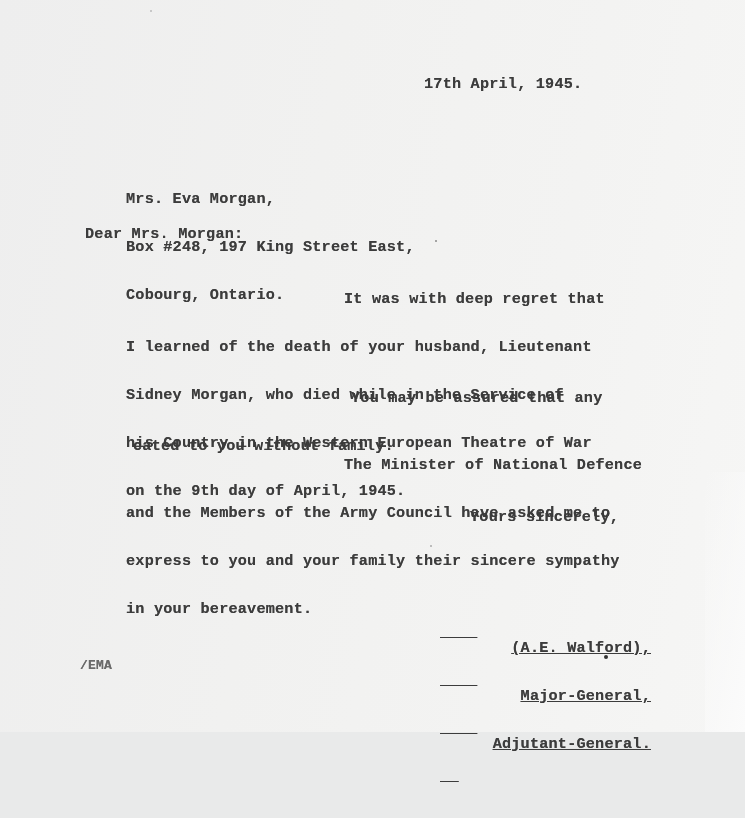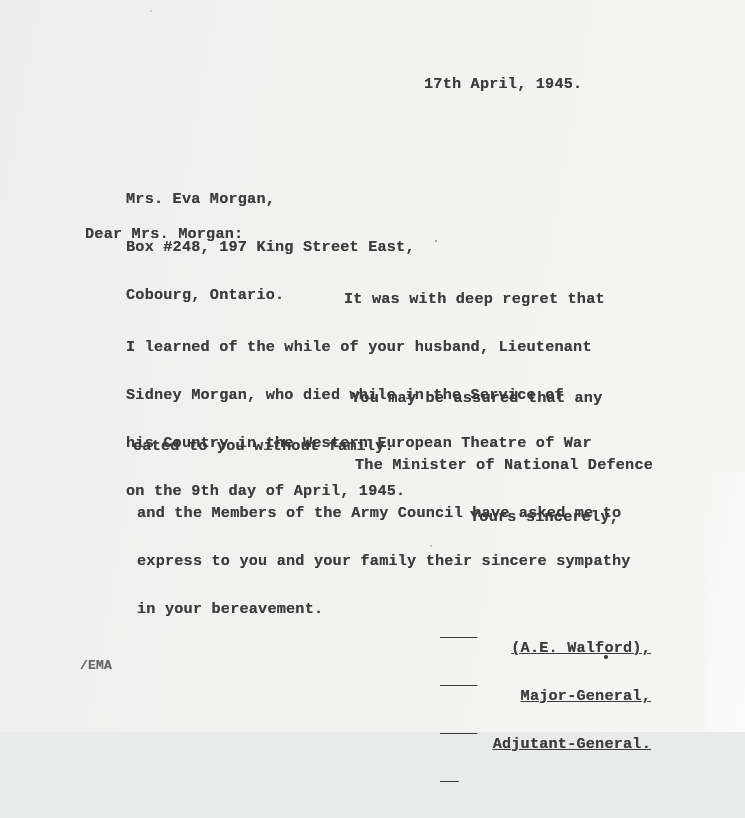--- a/index.html
+++ b/index.html
@@ -41,21 +41,21 @@
       letter-spacing: 0.2px;
       text-shadow: 0 0 0.6px rgba(40,40,40,0.6);
       font-weight: bold;
     }
     .line { display: block; height: 16px; padding-left: 41px; }
     .date { left: 424px; top: 76px; }
     .addr { left: 85px; top: 159px; }
     .salutation { left: 85px; top: 226px; }
     .p1 { left: 85px; top: 259px; }
     .p2 { left: 92px; top: 358px; }
-    .p3 { left: 85px; top: 425px; margin-left: 11px; }
+    .p3 { left: 85px; top: 425px; }
     .closing { left: 470px; top: 509px; }
     .sig { left: 440px; top: 608px; text-decoration: underline; }
     .sig .line { text-align: right; width: 170px; }
     .ref { left: 80px; top: 658px; color: #6a6a6a; font-size: 13px; }
     .indent { padding-left: 259px; }
     .speck {
       position: absolute;
       width: 2px; height: 2px;
       border-radius: 50%;
       background: #8a8a8a;
@@ -71,21 +71,21 @@
   <div class="type addr">
     <span class="line">Mrs. Eva Morgan,</span>
     <span class="line">Box #248, 197 King Street East,</span>
     <span class="line">Cobourg, Ontario.</span>
   </div>
 
   <div class="type salutation">Dear Mrs. Morgan:</div>
 
   <div class="type p1">
     <span class="line indent">It was with deep regret that</span>
-    <span class="line">I learned of the while of your husband, Lieutenant</span>
+    <span class="line">I learned of the death of your husband, Lieutenant</span>
     <span class="line">Sidney Morgan, who died while in the Service of</span>
     <span class="line">his Country in the Western European Theatre of War</span>
     <span class="line">on the 9th day of April, 1945.</span>
   </div>
 
   <div class="type p2">
     <span class="line indent">You may be assured that any</span>
     <span class="line">cated to you without family.</span>
   </div>
 

